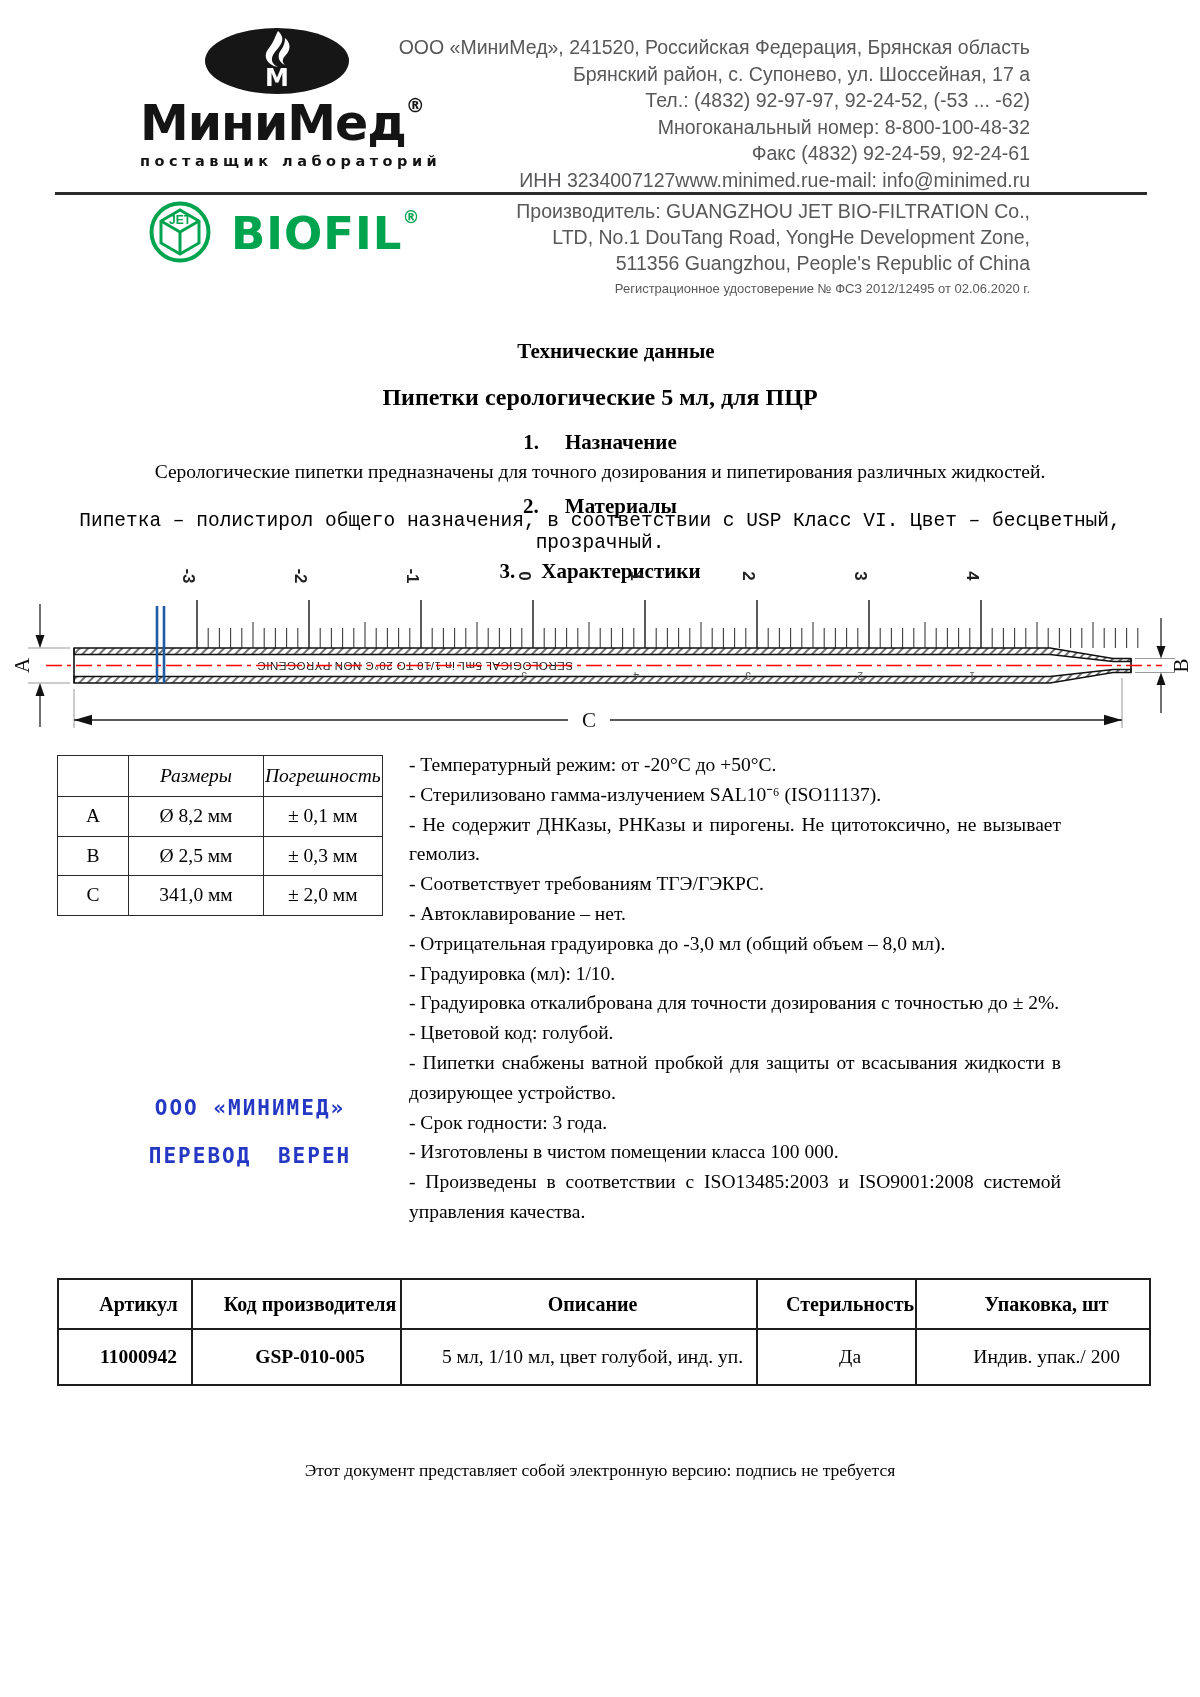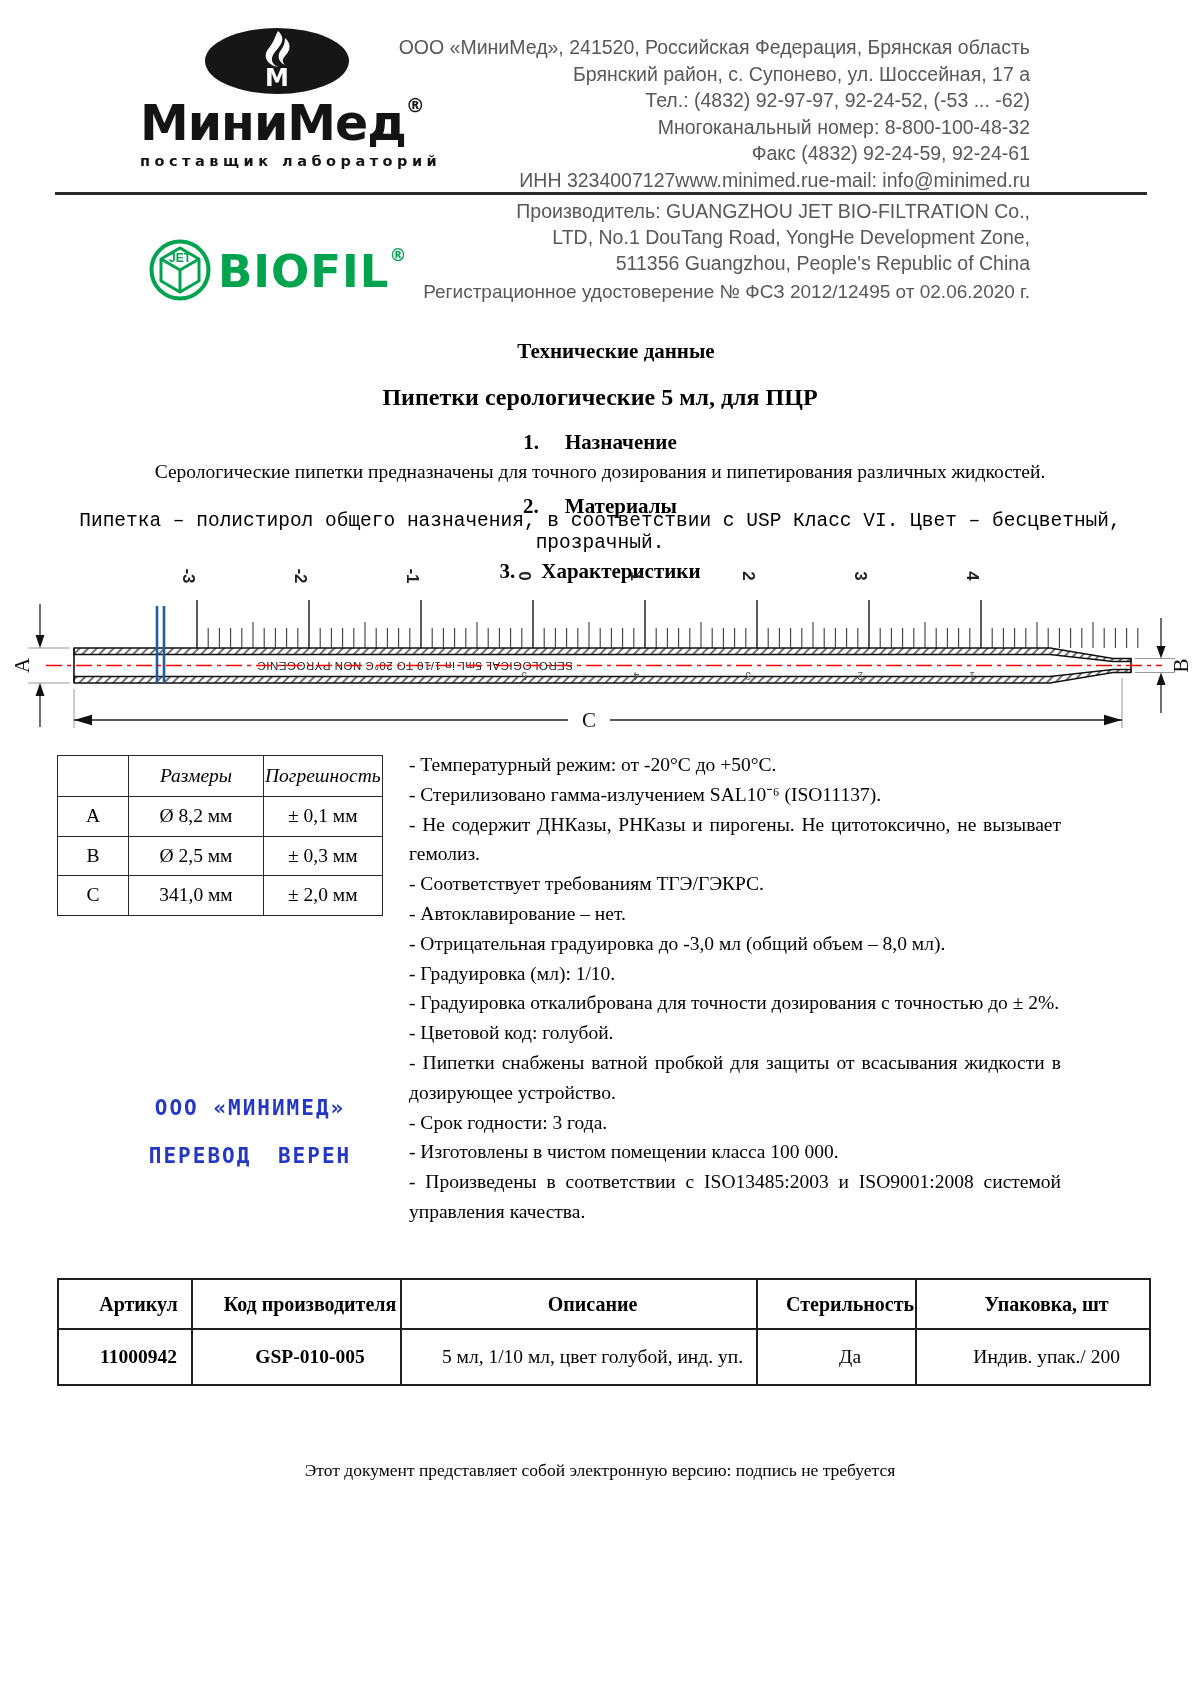--- a/index.html
+++ b/index.html
@@ -18,26 +18,26 @@
   .minimed-oval{margin-left:62px;display:block;}
   .minimed-name{font-family:"DejaVu Sans",sans-serif;font-weight:900;font-size:49px;
                 letter-spacing:-1px;color:#141414;line-height:1.05;white-space:nowrap;}
   .minimed-name .reg{font-size:19px;vertical-align:28px;font-weight:700;}
   .minimed-tagline{font-family:"DejaVu Sans",sans-serif;font-weight:800;font-size:14.5px;
                    letter-spacing:4.5px;color:#141414;margin-top:4px;white-space:nowrap;}
 
   .divider{left:55px;top:192px;width:1092px;height:3px;background:#2b2b2b;}
 
   
-  .biofil{left:148px;top:200px;display:flex;align-items:center;gap:6px;margin-top:38px;}
+  .biofil{left:148px;top:200px;display:flex;align-items:center;gap:19px;}
   .biofil-name{font-family:"DejaVu Sans",sans-serif;font-weight:900;font-size:45px;
                color:#00a34e;letter-spacing:1px;line-height:1;}
   .biofil-name .reg{font-size:17px;vertical-align:26px;}
   .producer{top:198px;right:170px;text-align:right;font-size:19.5px;line-height:26px;}
-  .regline{top:281px;right:170px;font-size:19px;}
+  .regline{top:281px;right:170px;font-size:13px;}
 
   .doc-title{top:339px;left:16px;width:100%;text-align:center;font-weight:bold;font-size:21px;}
   .product-title{top:384px;left:0;width:100%;text-align:center;font-weight:bold;font-size:24px;}
   .section-h{left:0;width:100%;text-align:center;font-weight:bold;font-size:21px;}
   .section-h .num{margin-right:26px;}
   .para{left:55px;width:1090px;text-align:center;font-size:19.5px;}
 
   
   .diagram{left:0;top:540px;}
   .dim-label{font-family:"Liberation Serif",serif;font-size:21px;fill:#111;}

